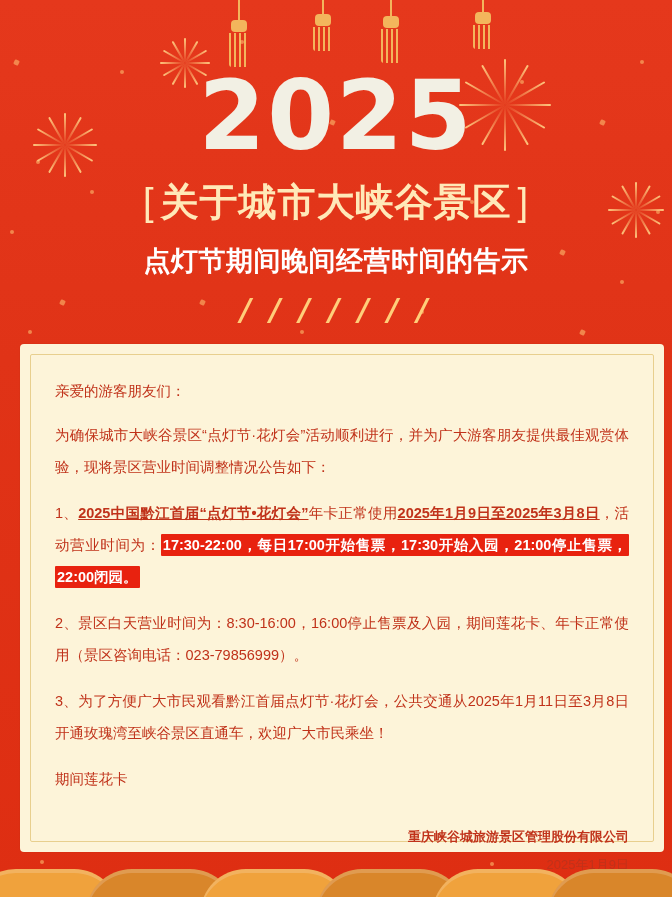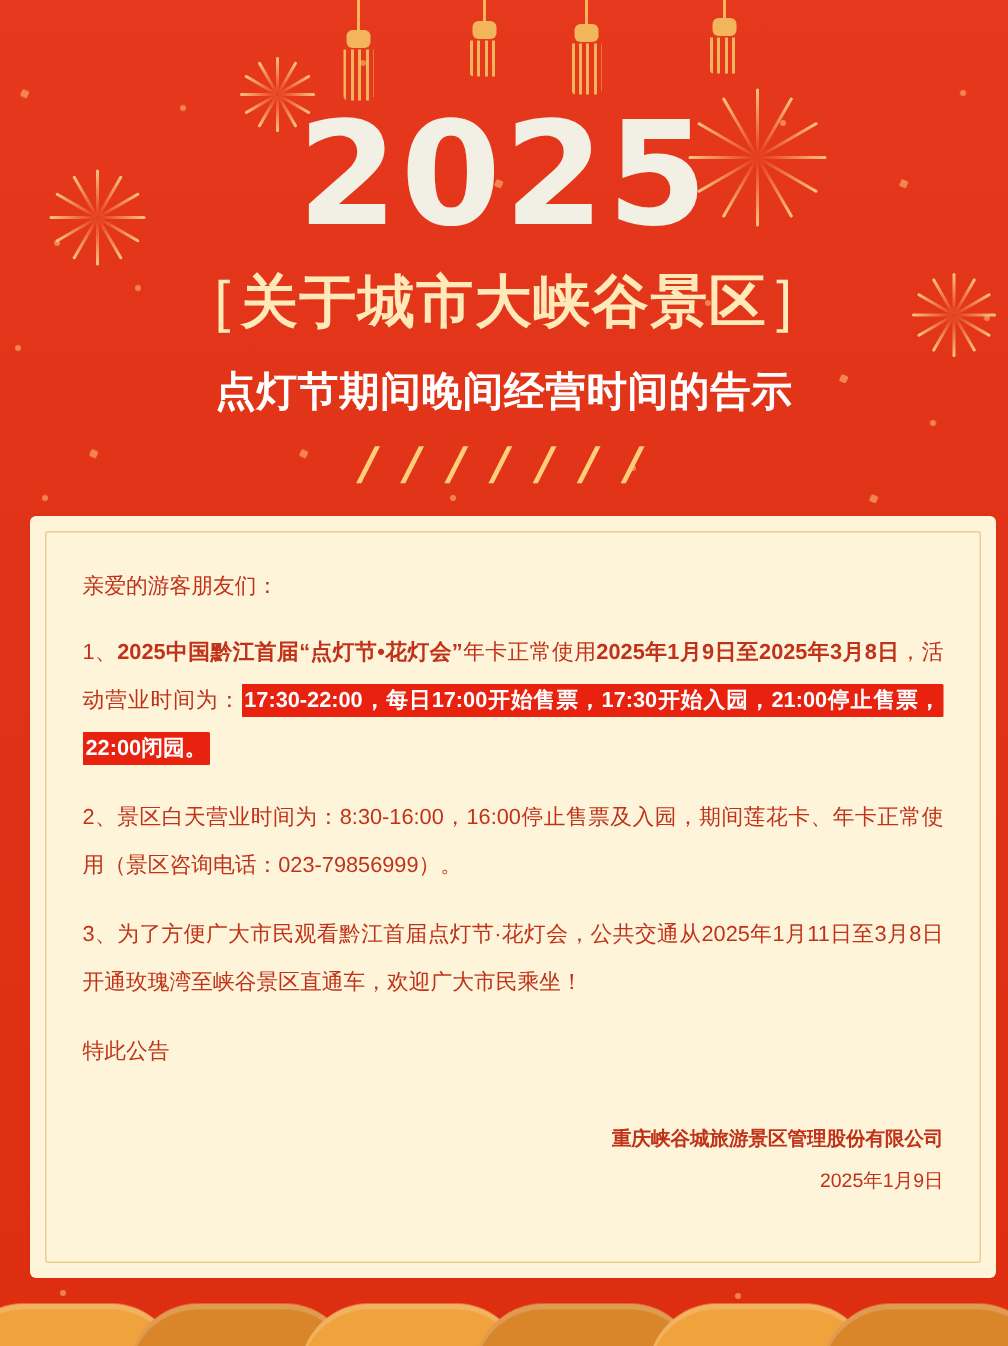--- a/index.html
+++ b/index.html
@@ -163,21 +163,21 @@
     box-sizing: border-box;
   }
   .p {
     color: #c0321a;
     font-size: 14.5px;
     line-height: 32px;
     margin: 0 0 14px 0;
     text-align: justify;
   }
   .p.salutation { margin-bottom: 12px; }
-  .p b { font-weight: 700; }
+  .p b { font-weight: 700; text-decoration: underline; }
   .hl {
     background: #e8220f;
     color: #ffffff;
     font-weight: 700;
     padding: 3px 2px;
     border-radius: 1px;
     box-decoration-break: clone;
     -webkit-box-decoration-break: clone;
   }
   .sign {
@@ -326,28 +326,29 @@
   </div>
 
   <div class="subtitle">点灯节期间晚间经营时间的告示</div>
   <div class="slashes">/ / / / / / /</div>
 
   <div class="card-outer">
     <div class="card-inner">
 
       <p class="p salutation">亲爱的游客朋友们：</p>
 
+      <p class="p">为确保城市大峡谷景区“点灯节·花灯会”活动顺利进行，并为广大游客朋友提供最佳观赏体验，现将景区营业时间调整情况公告如下：</p>
 
       <p class="p"><span>1、</span><b>2025中国黔江首届“点灯节•花灯会”</b><span>年卡正常使用</span><b>2025年1月9日至2025年3月8日</b><span>，活动营业时间为：</span><span class="hl">17:30-22:00，每日17:00开始售票，17:30开始入园，21:00停止售票，22:00闭园。</span></p>
 
       <p class="p">2、景区白天营业时间为：8:30-16:00，16:00停止售票及入园，期间莲花卡、年卡正常使用（景区咨询电话：023-79856999）。</p>
 
       <p class="p">3、为了方便广大市民观看黔江首届点灯节·花灯会，公共交通从2025年1月11日至3月8日开通玫瑰湾至峡谷景区直通车，欢迎广大市民乘坐！</p>
 
-      <p class="p">特此公告</p>
+      <p class="p">期间莲花卡</p>
 
       <div class="sign">
         <div>重庆峡谷城旅游景区管理股份有限公司</div>
         <div class="date">2025年1月9日</div>
       </div>
 
     </div>
   </div>
 
   <div class="bottom-band">

